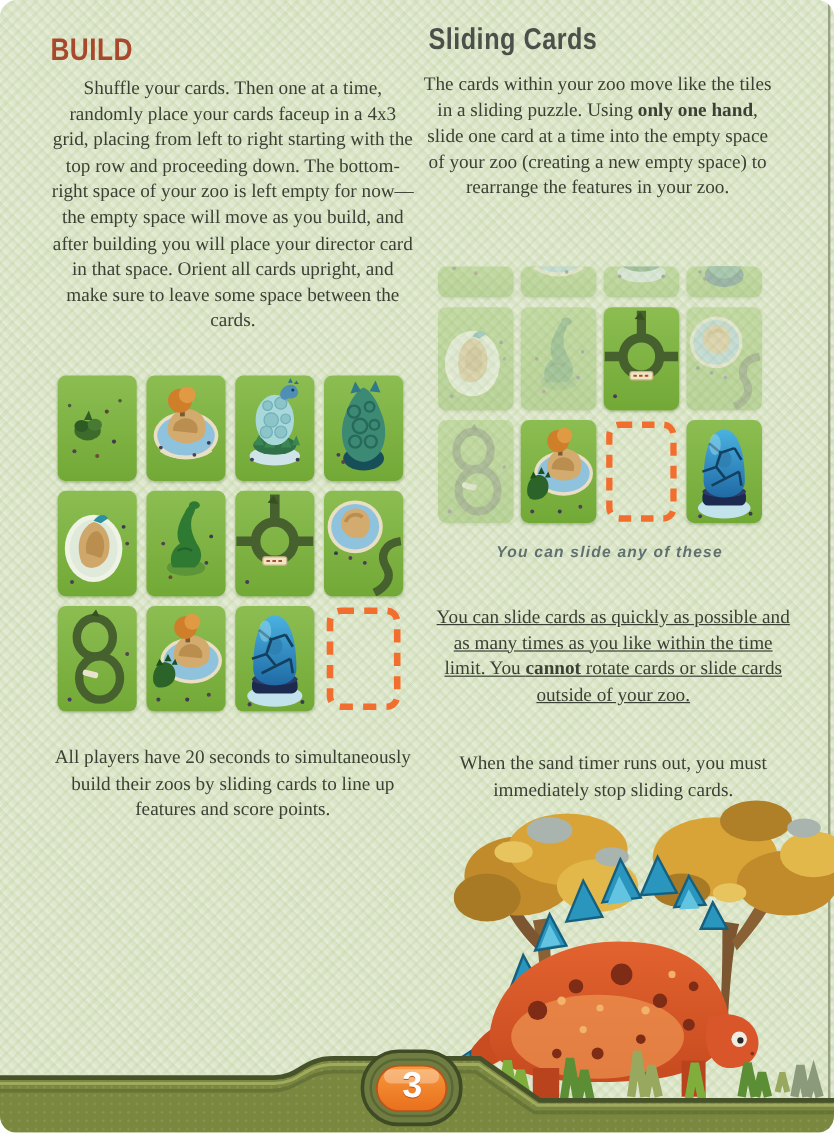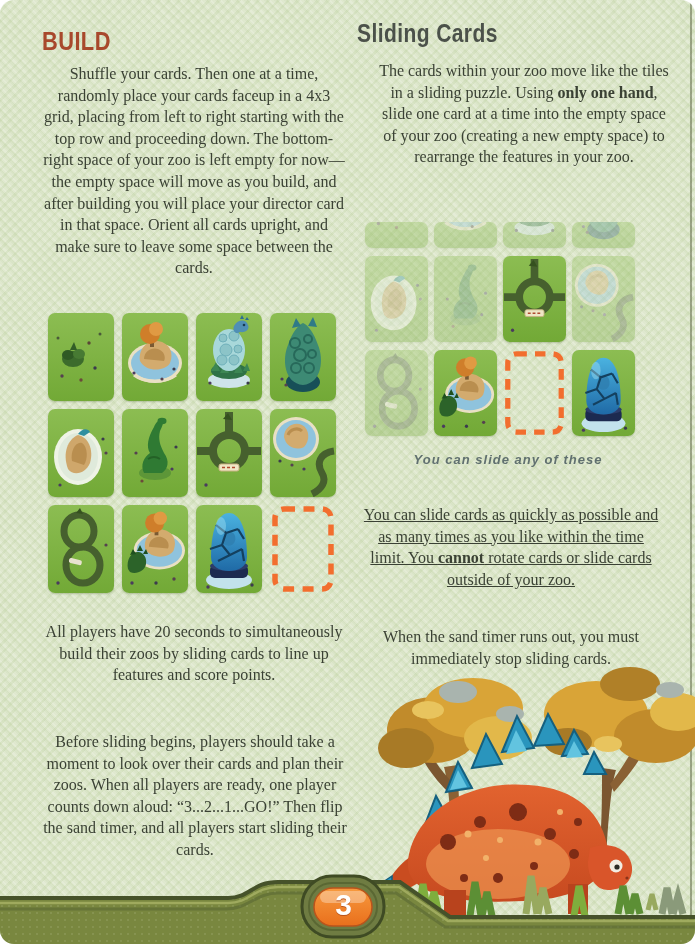--- a/index.html
+++ b/index.html
@@ -19,21 +19,21 @@
   .heading{
     font-family:"Liberation Sans", sans-serif; font-weight:800;
     transform:scaleX(.84); transform-origin:left center; letter-spacing:.5px;
   }
   #build-heading{left:42px; top:26px; font-size:26px; color:#a8482c;}
   #sliding-heading{left:357px; top:19px; font-size:25px; color:#4b514a;}
   .body-text{font-size:16px; line-height:21.6px; text-align:center;}
   #l-intro{left:42px; top:63px; width:304px;}
   #l-para2{left:42px; top:621px; width:304px;}
   #l-para3{left:42px; top:731px; width:306px;}
-  #r-para1{left:374px; top:60px; width:300px;}
+  #r-para1{left:348px; top:60px; width:300px;}
   #r-para2{left:360px; top:504px; width:302px;text-decoration:underline;}
   #r-para3{left:360px; top:626px; width:302px;}
   .caption{
     font-family:"Liberation Sans", sans-serif; font-style:italic; font-weight:700;
     font-size:13px; color:#60706f; letter-spacing:1px; text-align:center; line-height:17px;
   }
   #l-caption{left:42px; top:599px; width:300px;}
   #r-caption{left:358px; top:451px; width:300px;}
   
   .grid{position:absolute; display:grid;}
@@ -290,21 +290,20 @@
         </svg>
       </div>
       <div class="cell-empty">
         <svg viewBox="0 0 66 88" preserveAspectRatio="none">
           <rect x="5" y="4" width="56" height="80" rx="9" fill="none" stroke="#f26e2e" stroke-width="5.5" stroke-dasharray="11 8.5"></rect>
         </svg>
       </div>
     </div>
 
   <p id="l-para2" class="abs body-text">All players have 20 seconds to simultaneously build their zoos by sliding cards to line up features and score points.</p>
-  <p id="l-para3" class="abs body-text">Before sliding begins, players should take a moment to look over their cards and plan their zoos. When all players are ready, one player counts down aloud: “3...2...1...GO!” Then flip the sand timer, and all players start sliding their cards.</p>
 
   <h2 id="sliding-heading" class="abs heading">Sliding Cards</h2>
   <p id="r-para1" class="abs body-text">The cards within your zoo move like the tiles in a sliding puzzle. Using <b>only one hand</b>, slide one card at a time into the empty space of your zoo (creating a new empty space) to rearrange the features in your zoo.</p>
 
   <div id="slide-grid" class="grid">
       <div class="card faded strip">
         <svg viewBox="0 0 66 88" preserveAspectRatio="none">
           <use href="#sym-grass-plain"></use>
         </svg>
       </div>

